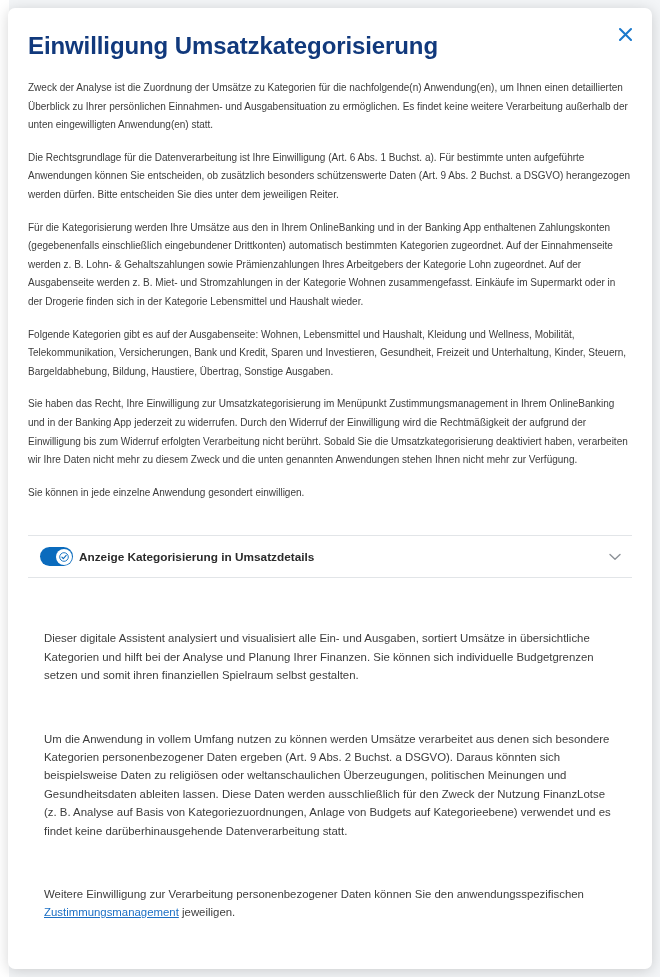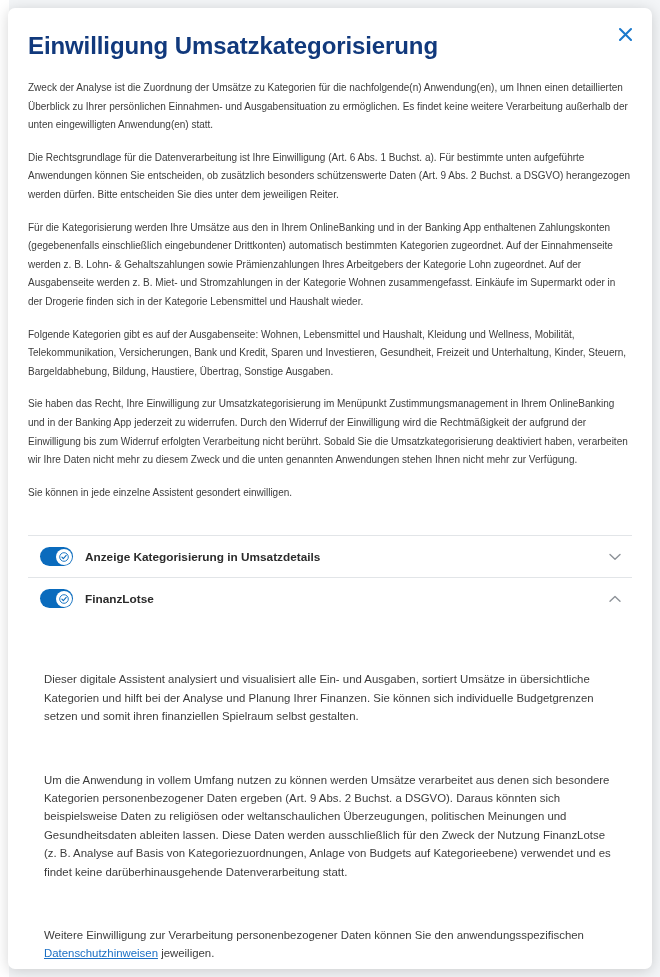--- a/index.html
+++ b/index.html
@@ -69,21 +69,21 @@
 
   .accordion-list { margin-top: 10px; }
 
   .acc-item {
     border-top: 1px solid #e2e5e8;
   }
 
   .acc-header {
     display: flex;
     align-items: center;
-    gap: 12px;
+    gap: 6px;
     padding: 11px 8px 11px 12px;
     cursor: pointer;
     background: none; border: none; width: 100%;
     text-align: left;
   }
 
   .toggle {
     position: relative;
     flex: 0 0 auto;
     width: 33px; height: 19px;
@@ -144,21 +144,21 @@
   <h1 class="modal-title">Einwilligung Umsatzkategorisierung</h1>
 
   <div class="modal-body">
 
     <div class="intro-block">
       <p class="para">Zweck der Analyse ist die Zuordnung der Umsätze zu Kategorien für die nachfolgende(n) Anwendung(en), um Ihnen einen detaillierten Überblick zu Ihrer persönlichen Einnahmen- und Ausgabensituation zu ermöglichen. Es findet keine weitere Verarbeitung außerhalb der unten eingewilligten Anwendung(en) statt.</p>
       <p class="para">Die Rechtsgrundlage für die Datenverarbeitung ist Ihre Einwilligung (Art. 6 Abs. 1 Buchst. a). Für bestimmte unten aufgeführte Anwendungen können Sie entscheiden, ob zusätzlich besonders schützenswerte Daten (Art. 9 Abs. 2 Buchst. a DSGVO) herangezogen werden dürfen. Bitte entscheiden Sie dies unter dem jeweiligen Reiter.</p>
       <p class="para">Für die Kategorisierung werden Ihre Umsätze aus den in Ihrem OnlineBanking und in der Banking App enthaltenen Zahlungskonten (gegebenenfalls einschließlich eingebundener Drittkonten) automatisch bestimmten Kategorien zugeordnet. Auf der Einnahmenseite werden z. B. Lohn- &amp; Gehaltszahlungen sowie Prämienzahlungen Ihres Arbeitgebers der Kategorie Lohn zugeordnet. Auf der Ausgabenseite werden z. B. Miet- und Stromzahlungen in der Kategorie Wohnen zusammengefasst. Einkäufe im Supermarkt oder in der Drogerie finden sich in der Kategorie Lebensmittel und Haushalt wieder.</p>
       <p class="para">Folgende Kategorien gibt es auf der Ausgabenseite: Wohnen, Lebensmittel und Haushalt, Kleidung und Wellness, Mobilität, Telekommunikation, Versicherungen, Bank und Kredit, Sparen und Investieren, Gesundheit, Freizeit und Unterhaltung, Kinder, Steuern, Bargeldabhebung, Bildung, Haustiere, Übertrag, Sonstige Ausgaben.</p>
       <p class="para">Sie haben das Recht, Ihre Einwilligung zur Umsatzkategorisierung im Menüpunkt Zustimmungsmanagement in Ihrem OnlineBanking und in der Banking App jederzeit zu widerrufen. Durch den Widerruf der Einwilligung wird die Rechtmäßigkeit der aufgrund der Einwilligung bis zum Widerruf erfolgten Verarbeitung nicht berührt. Sobald Sie die Umsatzkategorisierung deaktiviert haben, verarbeiten wir Ihre Daten nicht mehr zu diesem Zweck und die unten genannten Anwendungen stehen Ihnen nicht mehr zur Verfügung.</p>
-      <p class="para">Sie können in jede einzelne Assistent gesondert einwilligen.</p>
+      <p class="para">Sie können in jede einzelne Anwendung gesondert einwilligen.</p>
     </div>
 
     <div class="accordion-list">
 
       <div class="acc-item">
         <div class="acc-header">
           <div class="toggle">
             <span class="knob">
               <svg width="10" height="10" viewBox="0 0 10 10" aria-hidden="true">
                 <circle cx="5" cy="5" r="4.3" fill="none" stroke="#0a6bbd" stroke-width="0.9"></circle>
@@ -169,42 +169,26 @@
           <span class="acc-label">Anzeige Kategorisierung in Umsatzdetails</span>
           <span class="chev">
             <svg width="12" height="8" viewBox="0 0 12 8" aria-hidden="true">
               <path d="M1 1.6 L6 6.3 L11 1.6" fill="none" stroke="#8d9298" stroke-width="1.4" stroke-linecap="round" stroke-linejoin="round"></path>
             </svg>
           </span>
         </div>
       </div>
 
       <div class="acc-item">
-        <div class="acc-header">
-          <div class="toggle">
-            <span class="knob">
-              <svg width="10" height="10" viewBox="0 0 10 10" aria-hidden="true">
-                <circle cx="5" cy="5" r="4.3" fill="none" stroke="#0a6bbd" stroke-width="0.9"></circle>
-                <path d="M2.9 5.1 L4.3 6.6 L7.2 3.4" fill="none" stroke="#0a6bbd" stroke-width="1.1" stroke-linecap="round" stroke-linejoin="round"></path>
-              </svg>
-            </span>
-          </div>
-          <span class="acc-label">FinanzLotse</span>
-          <span class="chev">
-            <svg width="12" height="8" viewBox="0 0 12 8" aria-hidden="true">
-              <path d="M1 6.3 L6 1.6 L11 6.3" fill="none" stroke="#8d9298" stroke-width="1.4" stroke-linecap="round" stroke-linejoin="round"></path>
-            </svg>
-          </span>
-        </div>
 
         <div class="acc-panel">
           <p class="para">Dieser digitale Assistent analysiert und visualisiert alle Ein- und Ausgaben, sortiert Umsätze in übersichtliche Kategorien und hilft bei der Analyse und Planung Ihrer Finanzen. Sie können sich individuelle Budgetgrenzen setzen und somit ihren finanziellen Spielraum selbst gestalten.</p>
           <p class="para">Um die Anwendung in vollem Umfang nutzen zu können werden Umsätze verarbeitet aus denen sich besondere Kategorien personenbezogener Daten ergeben (Art. 9 Abs. 2 Buchst. a DSGVO). Daraus könnten sich beispielsweise Daten zu religiösen oder weltanschaulichen Überzeugungen, politischen Meinungen und Gesundheitsdaten ableiten lassen. Diese Daten werden ausschließlich für den Zweck der Nutzung FinanzLotse (z. B. Analyse auf Basis von Kategoriezuordnungen, Anlage von Budgets auf Kategorieebene) verwendet und es findet keine darüberhinausgehende Datenverarbeitung statt.</p>
           <p class="para">
-            <span>Weitere Einwilligung zur Verarbeitung personenbezogener Daten können Sie den anwendungsspezifischen </span><a class="inline-link" href="#">Datenschutzhinweisen</a><span> jeweiligen.</span>
+            <span>Weitere Einwilligung zur Verarbeitung personenbezogener Daten können Sie den anwendungsspezifischen </span><a class="inline-link" href="#">Zustimmungsmanagement</a><span> jeweiligen.</span>
           </p>
 
         </div>
       </div>
 
     </div>
 
   </div>
 </div>
 

